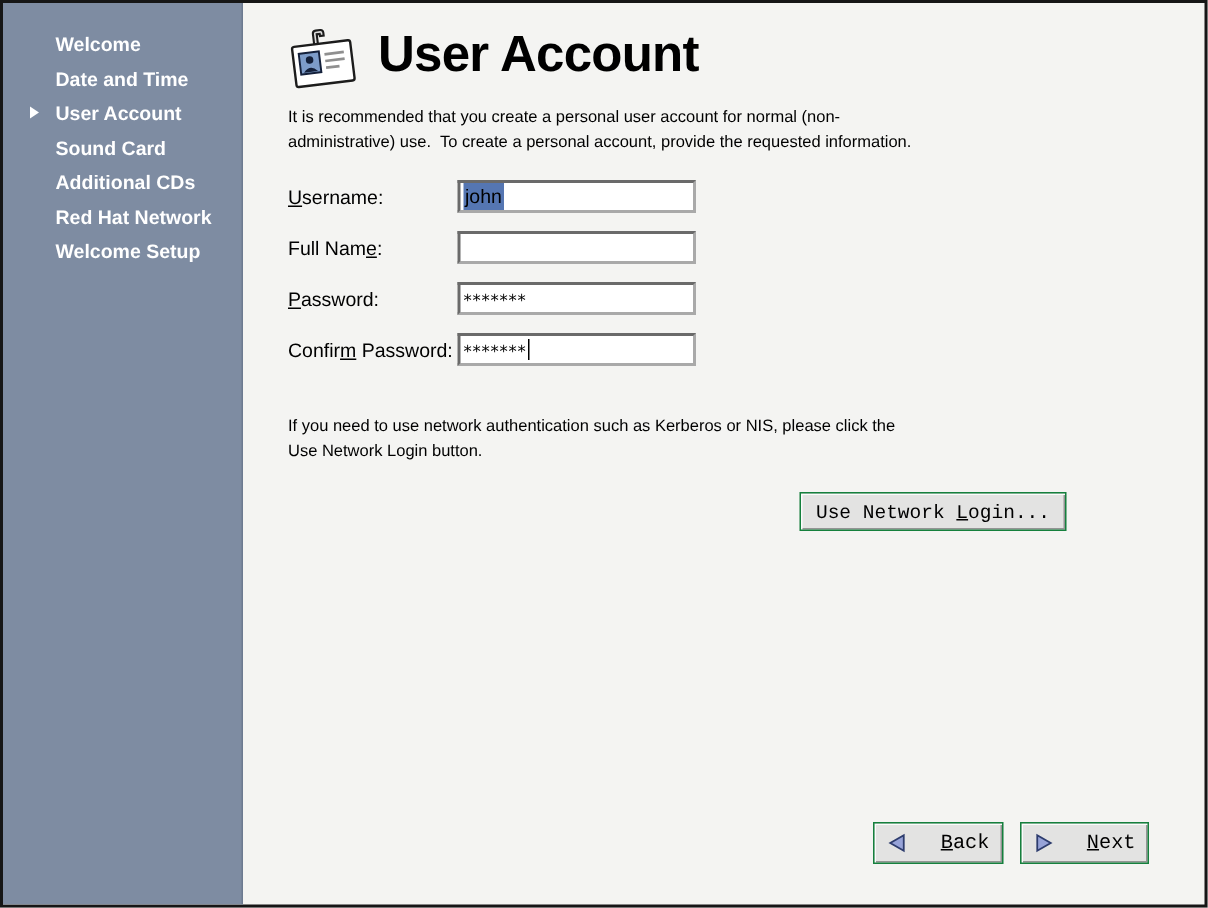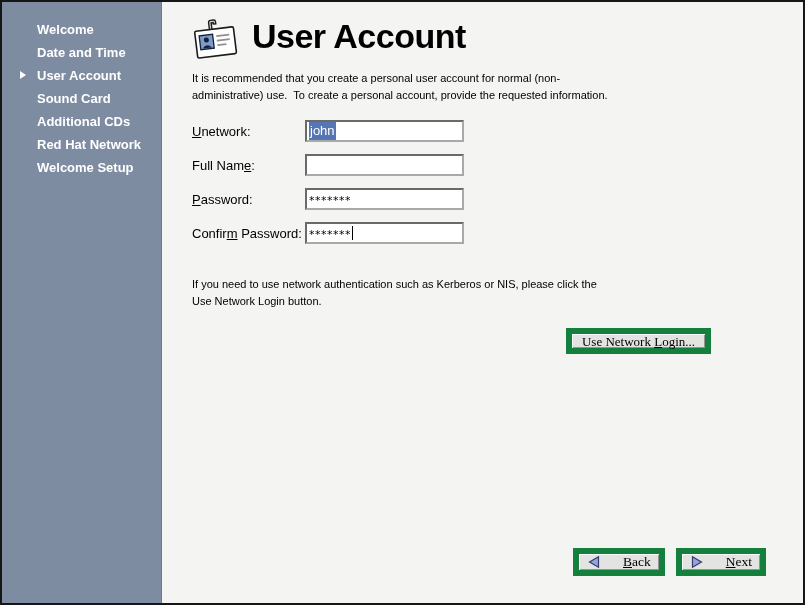--- a/index.html
+++ b/index.html
@@ -57,34 +57,34 @@
     width:159px; height:22px;
     background:#ffffff;
     border:2px solid;
     border-color:#6a6a6a #a9a9a9 #a9a9a9 #6a6a6a;
     display:flex; align-items:center;
     padding:0 2px;
     overflow:hidden;
     cursor:text;
   }
   .selected-text {
-    background:#5576b2; color:#ffffff;
+    background:#5576b2; color:#000000;
     font-size:13px; line-height:16px; padding:1px 1px;
   }
   .stars { font-size:11px; letter-spacing:0.5px; padding-top:3px; font-family:"DejaVu Sans",sans-serif; }
   .caret { display:inline-block; width:1px; height:14px; background:#000; margin-left:1px; }
 
   .network-note { margin-top:32px; }
   .network-row { display:flex; justify-content:flex-end; padding-right:92px; margin-top:18px; }
 
   .gtk-btn {
     background:#e3e3e2;
-    border:6px solid #15803d;
+    border:1px solid #15803d;
     box-shadow: inset 1px 1px 0 #fbfbfb, inset -1px -1px 0 #949494;
-    font-family:Liberation Serif, serif; font-size:13px; color:#000;
+    font-family:Liberation Mono, monospace; font-size:13px; color:#000;
     cursor:pointer;
   }
   .network-btn { height:26px; padding:0 10px; }
 
   .footer-buttons { position:absolute; right:37px; bottom:27px; display:flex; gap:11px; }
   .nav-btn {
     min-width:84px; height:28px;
     display:flex; align-items:center; justify-content:center; gap:22px;
     font-size:13.5px; padding:0 8px;
   }
@@ -140,21 +140,21 @@
         </span>
         <h1 class="page-title">User Account</h1>
       </div>
 
       <p class="desc">It is recommended that you create a personal user account for normal (non-
 administrative) use.  To create a personal account, provide the requested information.</p>
 
       <div class="form">
 
         <div class="form-row">
-          <label class="field-label"><span></span><span class="mn">U</span><span>network:</span></label>
+          <label class="field-label"><span></span><span class="mn">U</span><span>sername:</span></label>
           <div class="text-field" role="textbox">
             <span class="selected-text">john</span>
           </div>
         </div>
 
         <div class="form-row">
           <label class="field-label"><span>Full Nam</span><span class="mn">e</span><span>:</span></label>
           <div class="text-field" role="textbox">
             <span></span>
           </div>

